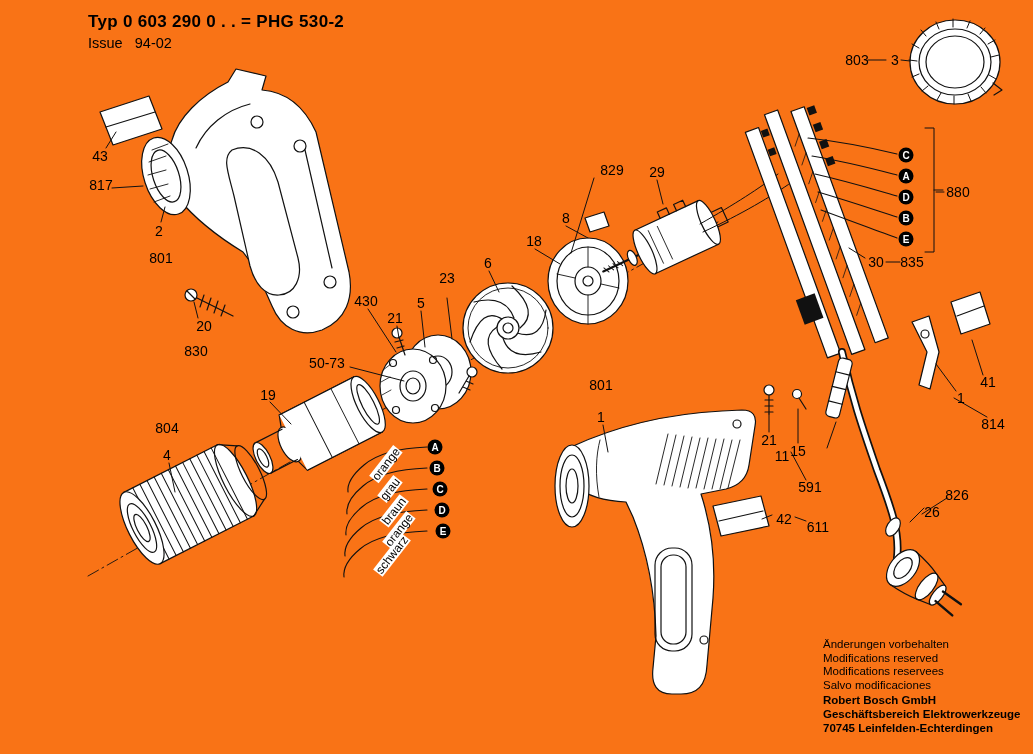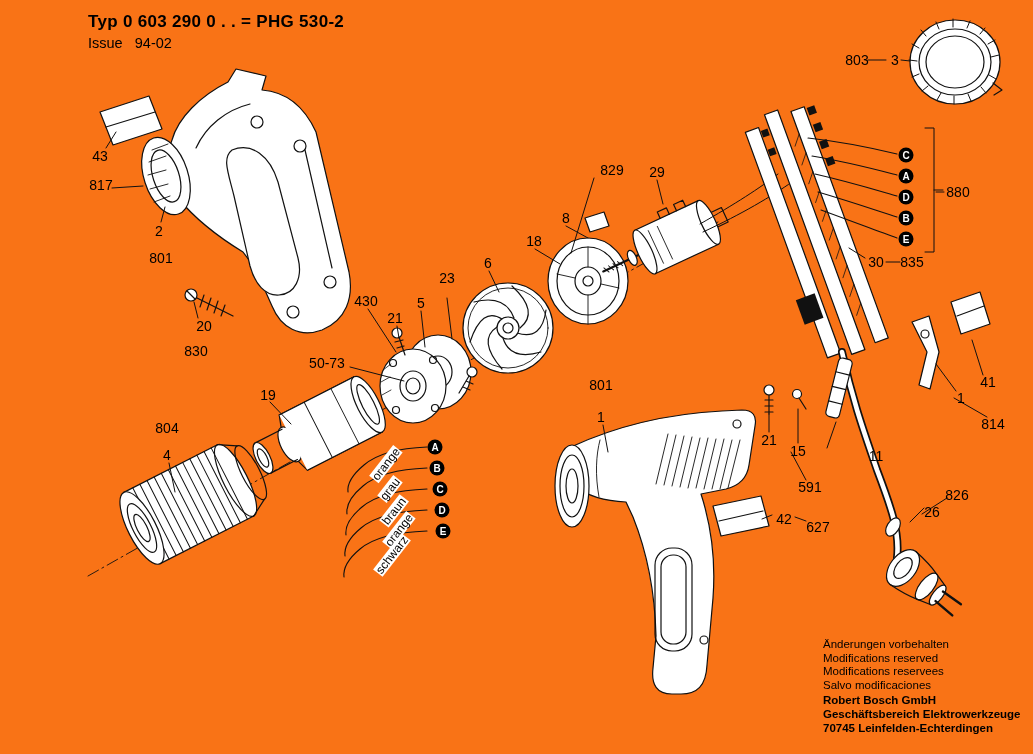--- a/index.html
+++ b/index.html
@@ -369,24 +369,24 @@
 <div class="plabel" style="left:912px;top:262px">835</div>
 <div class="plabel" style="left:167px;top:428px">804</div>
 <div class="plabel" style="left:167px;top:455px">4</div>
 <div class="plabel" style="left:601px;top:385px">801</div>
 <div class="plabel" style="left:601px;top:417px">1</div>
 <div class="plabel" style="left:988px;top:382px">41</div>
 <div class="plabel" style="left:961px;top:398px">1</div>
 <div class="plabel" style="left:993px;top:424px">814</div>
 <div class="plabel" style="left:769px;top:440px">21</div>
 <div class="plabel" style="left:798px;top:451px">15</div>
-<div class="plabel" style="left:876px;top:456px">11</div>
+<div class="plabel" style="left:782px;top:456px">11</div>
 <div class="plabel" style="left:810px;top:487px">591</div>
 <div class="plabel" style="left:784px;top:519px">42</div>
-<div class="plabel" style="left:818px;top:527px">627</div>
+<div class="plabel" style="left:818px;top:527px">611</div>
 <div class="plabel" style="left:957px;top:495px">826</div>
 <div class="plabel" style="left:932px;top:512px">26</div>
 
 <div class="wlabel" style="left:386px;top:464px">orange</div>
 <div class="wlabel" style="left:390px;top:489px">grau</div>
 <div class="wlabel" style="left:394px;top:511px">braun</div>
 <div class="wlabel" style="left:399px;top:530px">orange</div>
 <div class="wlabel" style="left:392px;top:555px">schwarz</div>
 
 <div class="cletter" style="left:435px;top:447px">A</div>

